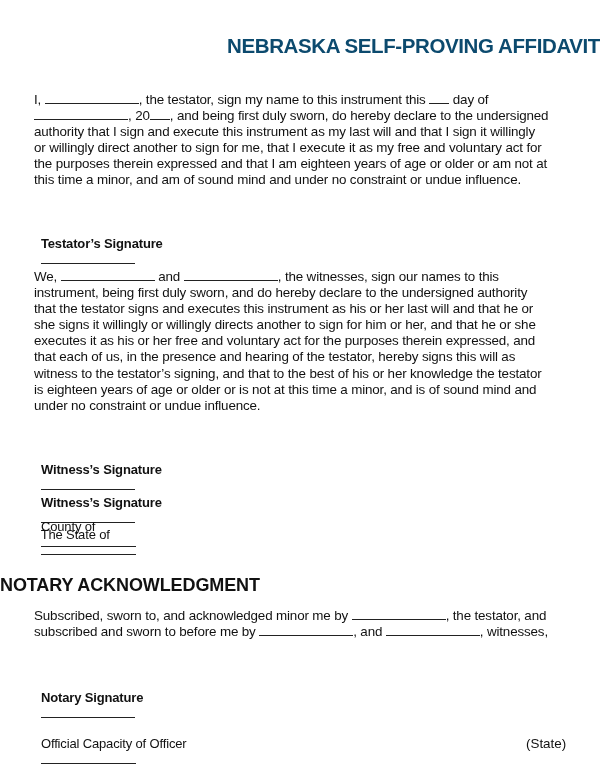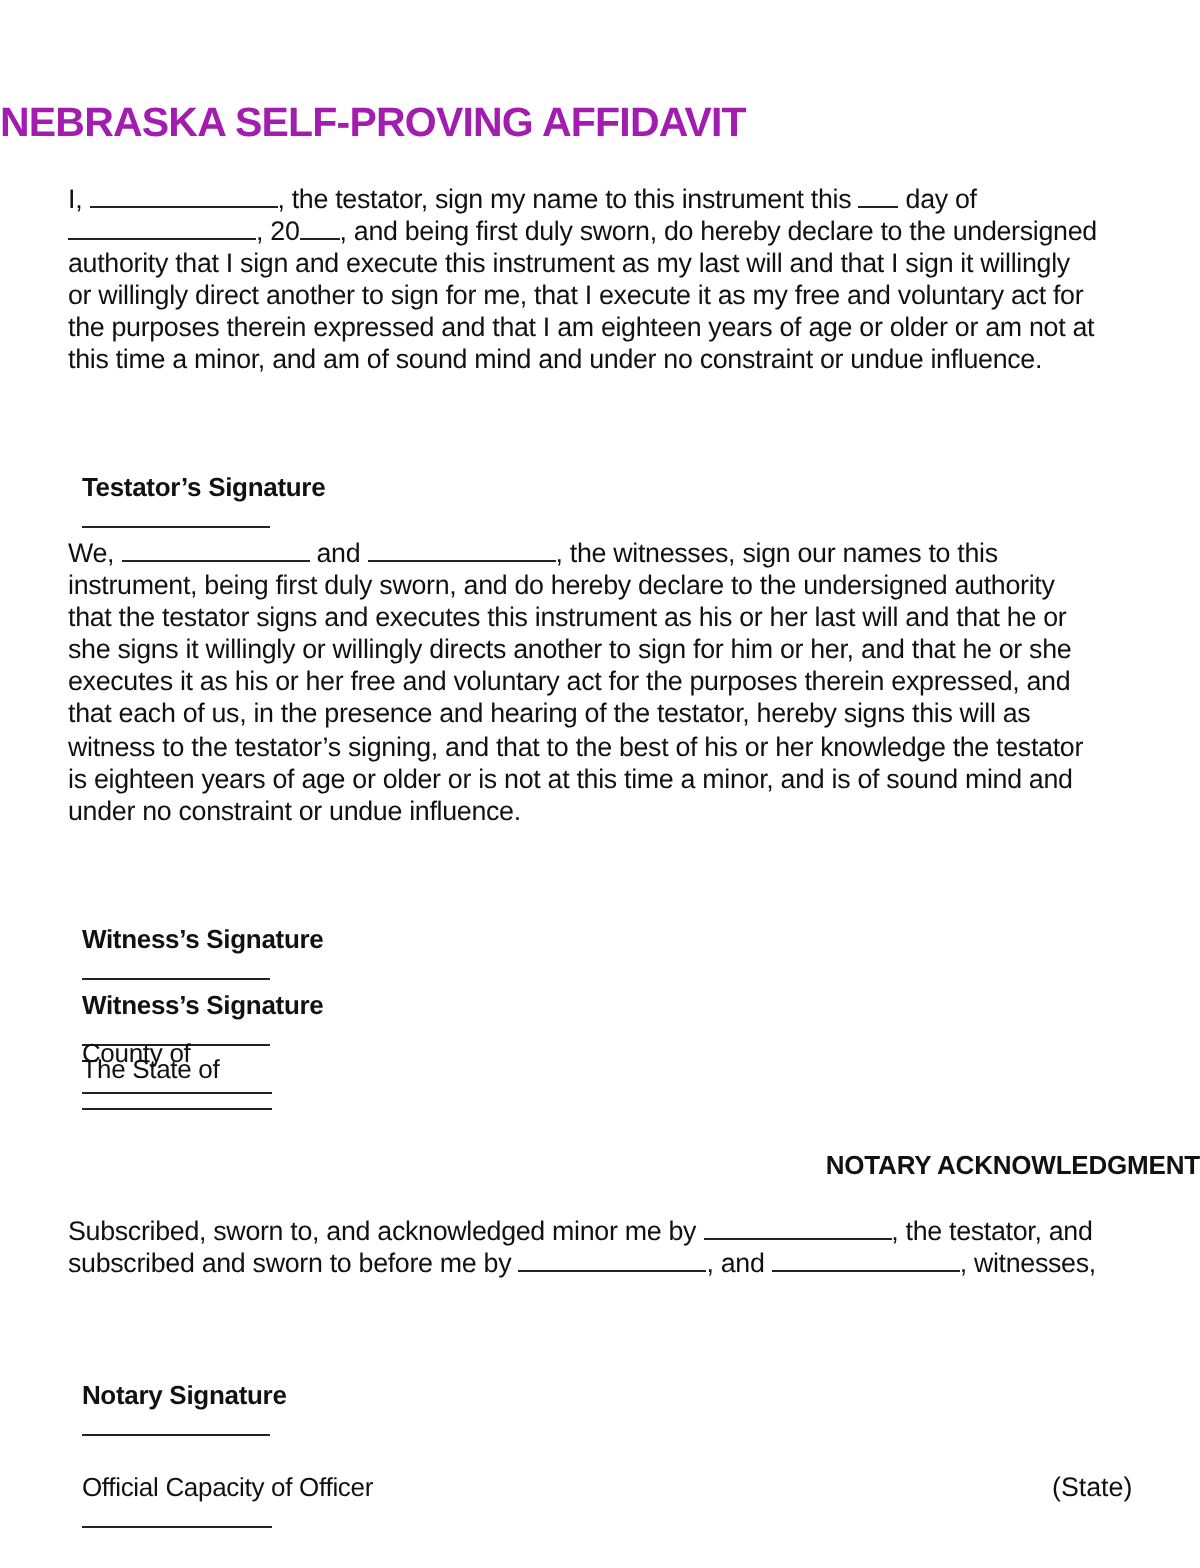--- a/index.html
+++ b/index.html
@@ -13,26 +13,25 @@
       position: relative;
       overflow: hidden;
       font-family: "Liberation Sans", "DejaVu Sans", sans-serif;
       color: #111111;
     }
     .title {
       position: absolute;
       top: 34px;
       left: 0;
       width: 600px;
-      text-align: left;
+      text-align: right;
       font-size: 20.5px;
       font-weight: bold;
       letter-spacing: -0.4px;
-      color: #a21caf;
-      margin-top: 16px;
+      color: #0c4a6e;
     }
     .para {
       position: absolute;
       left: 34px;
       width: 530px;
       font-size: 13.4px;
       line-height: 16.1px;
       letter-spacing: -0.15px;
     }
     .para .line {
@@ -46,22 +45,22 @@
       line-height: 16px;
       white-space: pre;
       letter-spacing: -0.15px;
     }
     .bold { font-weight: bold; }
     .notary-heading {
       position: absolute;
       top: 575px;
       left: 0;
       width: 600px;
-      text-align: right;
-      font-size: 13px;
+      text-align: left;
+      font-size: 18px;
       font-weight: bold;
       letter-spacing: -0.1px;
     }
     .blank {
       display: inline-block;
       border-bottom: 1px solid #222;
       height: 11px;
       vertical-align: baseline;
     }
     .seal {

